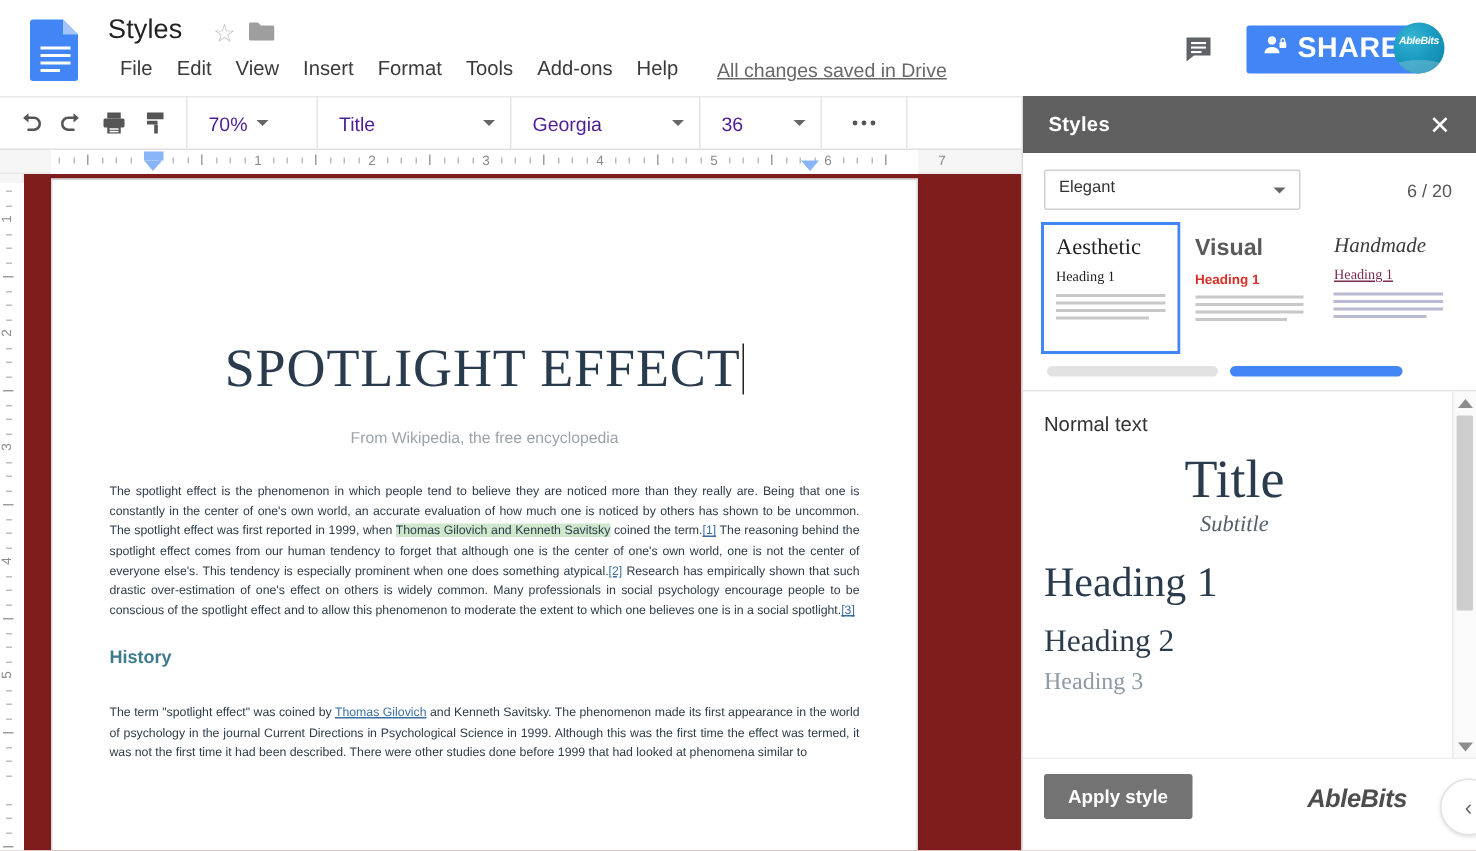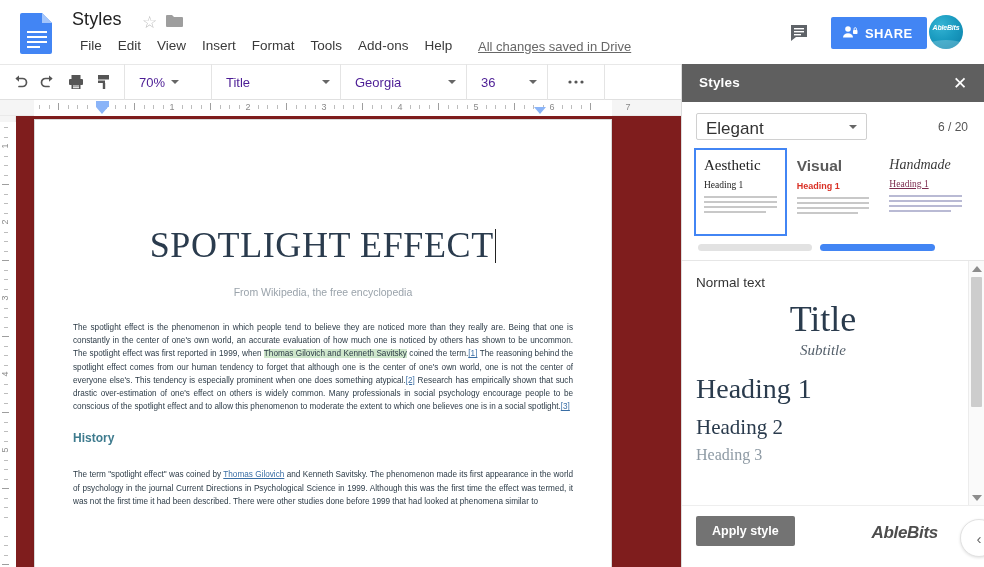--- a/index.html
+++ b/index.html
@@ -20,21 +20,21 @@
   .title-icon { position: absolute; top: 14px; color: #bdbdbd; cursor: pointer; }
   .star-icon { left: 142px; font-size: 17px; line-height: 17px; }
   .folder-icon { left: 166px; }
   .menubar { position: absolute; left: 72px; top: 37px; display: flex; gap: 0; }
   .menu-item { font-size: 13.5px; color: #3a3a3a; padding: 1px 8px; cursor: pointer; border-radius: 2px; }
   .save-state { position: absolute; left: 478px; top: 39px; font-size: 13px; color: #676767;
     text-decoration: underline; cursor: pointer; }
   .comments-btn { position: absolute; left: 789px; top: 22px; cursor: pointer; }
   .share-btn { position: absolute; left: 831px; top: 17px; height: 32px; background: #4285f4;
     color: #fff; border: none; border-radius: 2px; padding: 0 14px 0 11px;
-    font-size: 13px; font-weight: bold; letter-spacing: .4px; display: flex; align-items: center;
+    font-size: 19px; font-weight: bold; letter-spacing: .4px; display: flex; align-items: center;
     gap: 7px; cursor: pointer; font-family: "Liberation Sans", sans-serif; }
   .avatar { position: absolute; left: 929px; top: 15px; width: 34px; height: 34px; border-radius: 50%;
     background: radial-gradient(circle at 35% 30%, #35b4d4 0%, #1a9bc0 45%, #0b7fa8 100%);
     cursor: pointer; overflow: hidden; }
   .avatar .ab-text { position: absolute; left: 0; top: 9px; width: 100%; text-align: center;
     font-size: 7px; font-weight: bold; font-style: italic; color: #fff; letter-spacing: -.2px; }
   .avatar .ab-wave { position: absolute; left: -6px; bottom: -9px; width: 46px; height: 18px;
     border-radius: 50%; background: rgba(255,255,255,.22); }
 
   
@@ -94,21 +94,21 @@
     background: #fff; border-left: 1px solid #dcdcdc; }
   .sb-header { position: relative; height: 38px; background: #5f5f5f; color: #fff; }
   .sb-title { position: absolute; left: 17px; top: 11px; font-size: 13.5px; font-weight: bold;
     letter-spacing: .2px; }
   .sb-close { position: absolute; right: 13px; top: 8px; width: 22px; height: 22px;
     display: flex; align-items: center; justify-content: center; cursor: pointer;
     font-size: 17px; line-height: 17px; color: #fff; }
   .sb-selectrow { position: relative; height: 46px; }
   .sb-select { position: absolute; left: 14px; top: 11px; width: 171px; height: 27px;
     border: 1px solid #d0d0d0; background: #fff; border-radius: 2px; cursor: pointer; }
-  .sb-select .lbl { position: absolute; left: 9px; top: 5px; font-size: 17px; color: #333; }
+  .sb-select .lbl { position: absolute; left: 9px; top: 5px; font-size: 11px; color: #333; }
   .sb-select .caret { position: absolute; right: 9px; top: 11px; margin: 0; }
   .sb-count { position: absolute; right: 16px; top: 18px; font-size: 12px; color: #555; }
 
   .cards { position: relative; height: 88px; margin: 0 12px; display: flex; gap: 0; }
   .card { width: 96px; height: 88px; padding: 8px 9px 0 9px; cursor: pointer;
     background: #fff; border: 1px solid transparent; }
   .card.sel { border: 2px solid #4285f4; padding: 7px 8px 12px 8px; }
   .card-title { font-size: 14.5px; margin-bottom: 6px; white-space: nowrap; }
   .card-h { font-size: 9px; font-weight: bold; margin-bottom: 6px; }
   .card-lines div { height: 2px; margin-bottom: 3px; }

